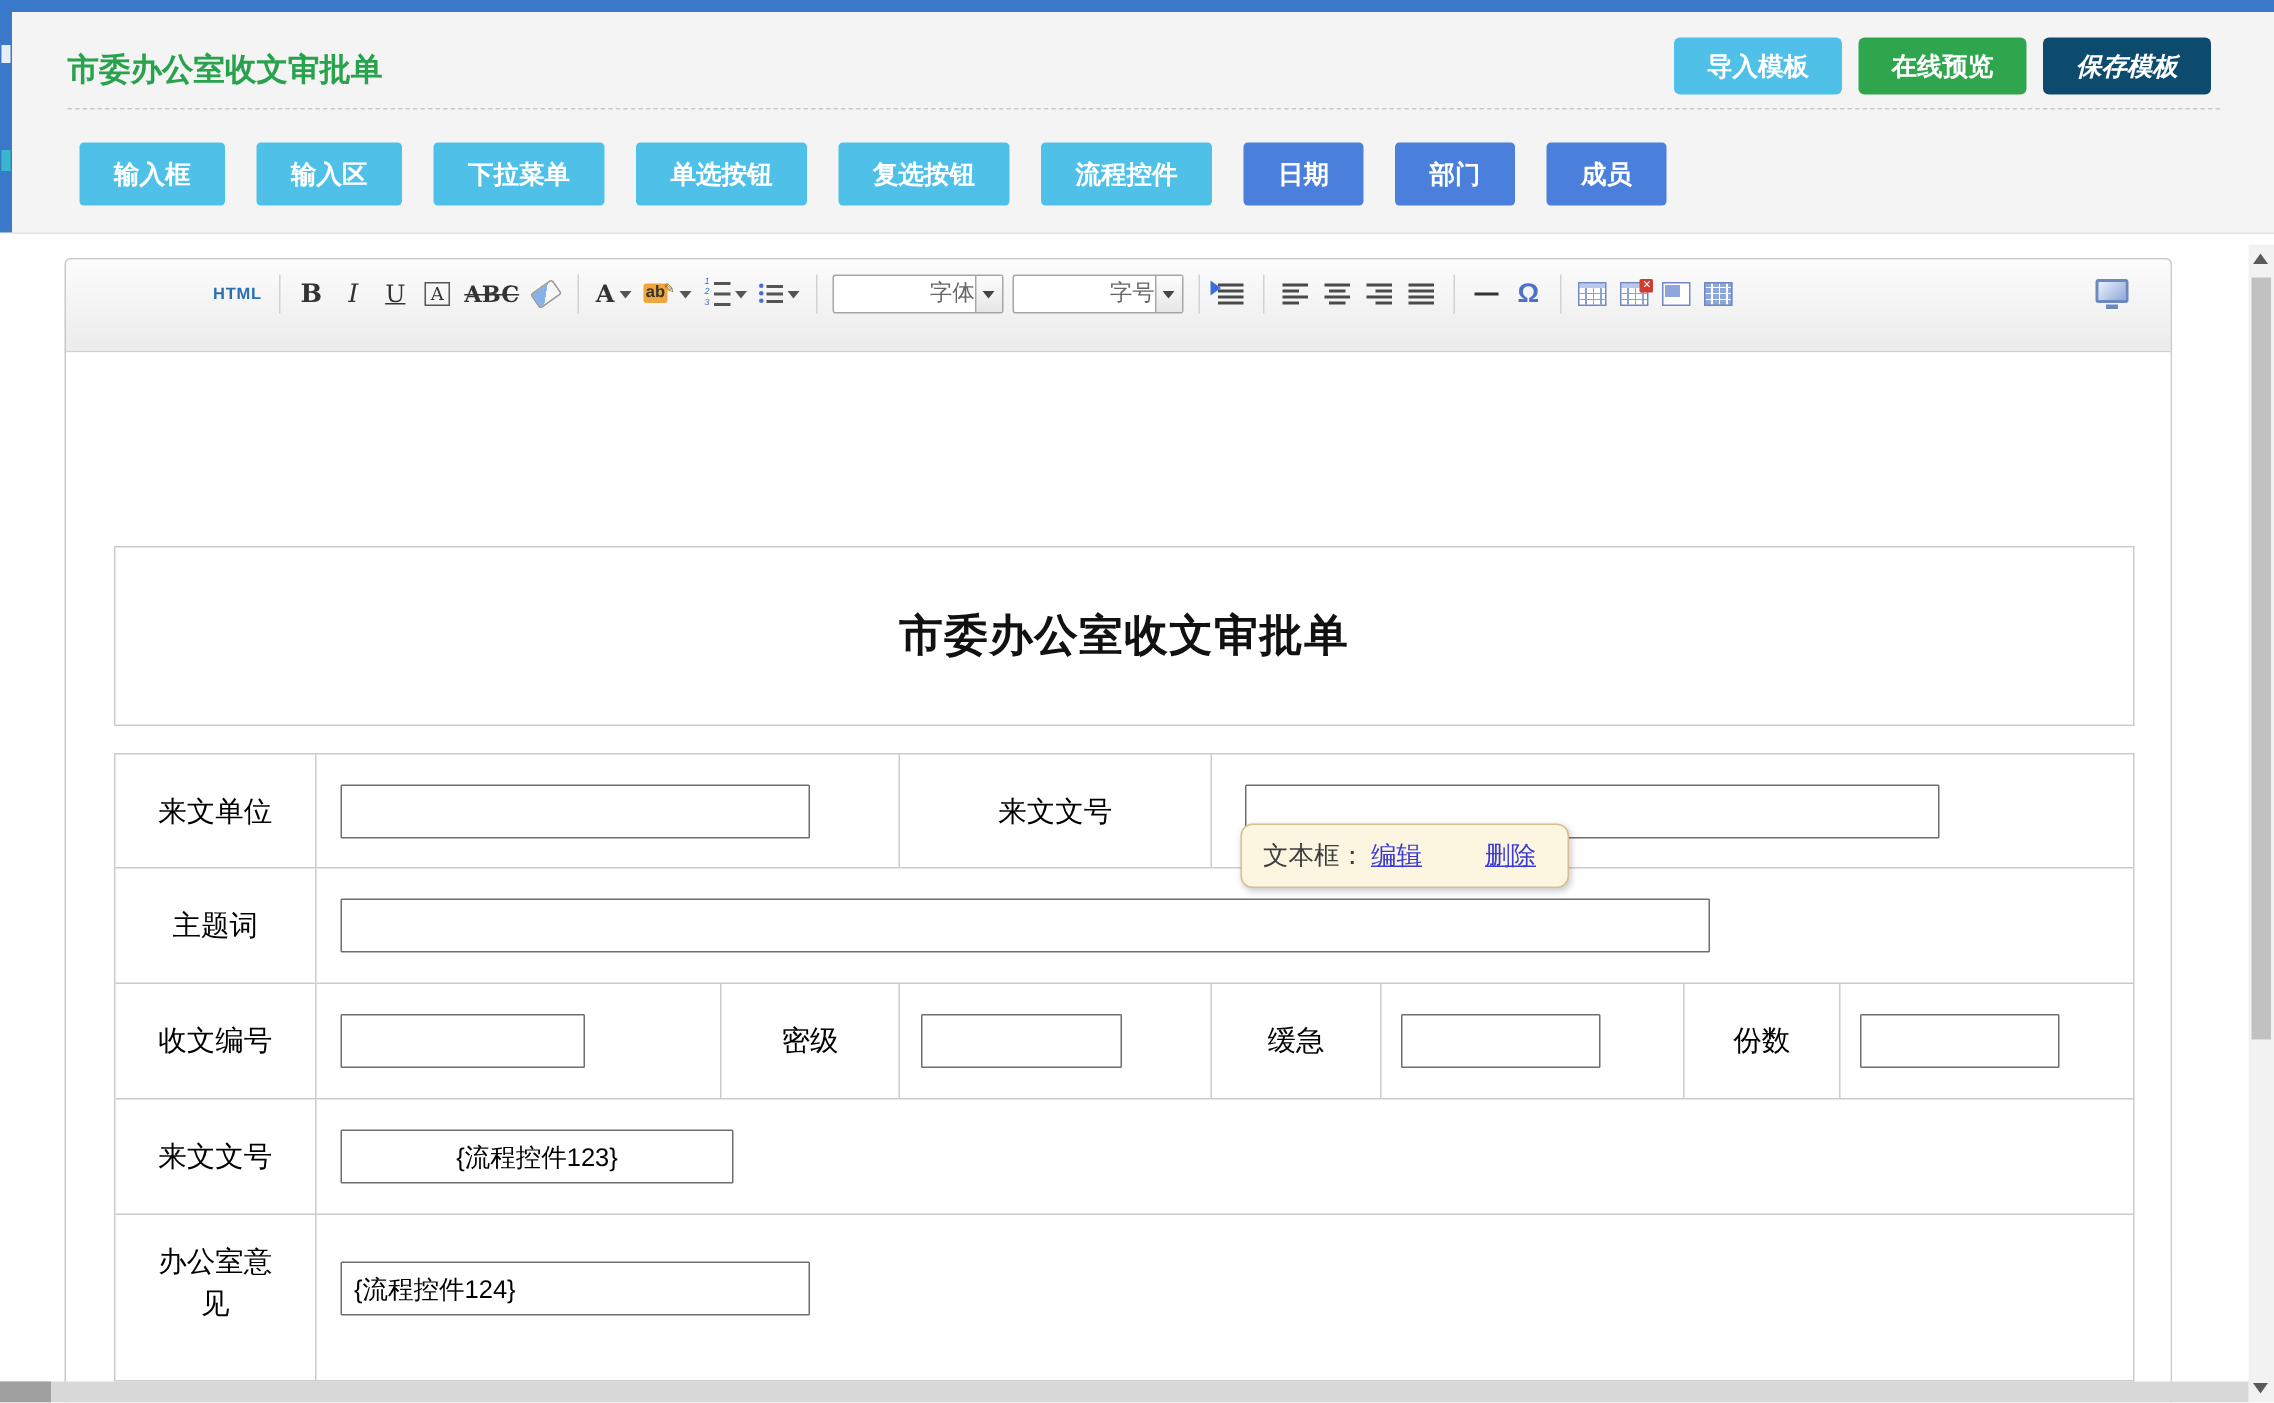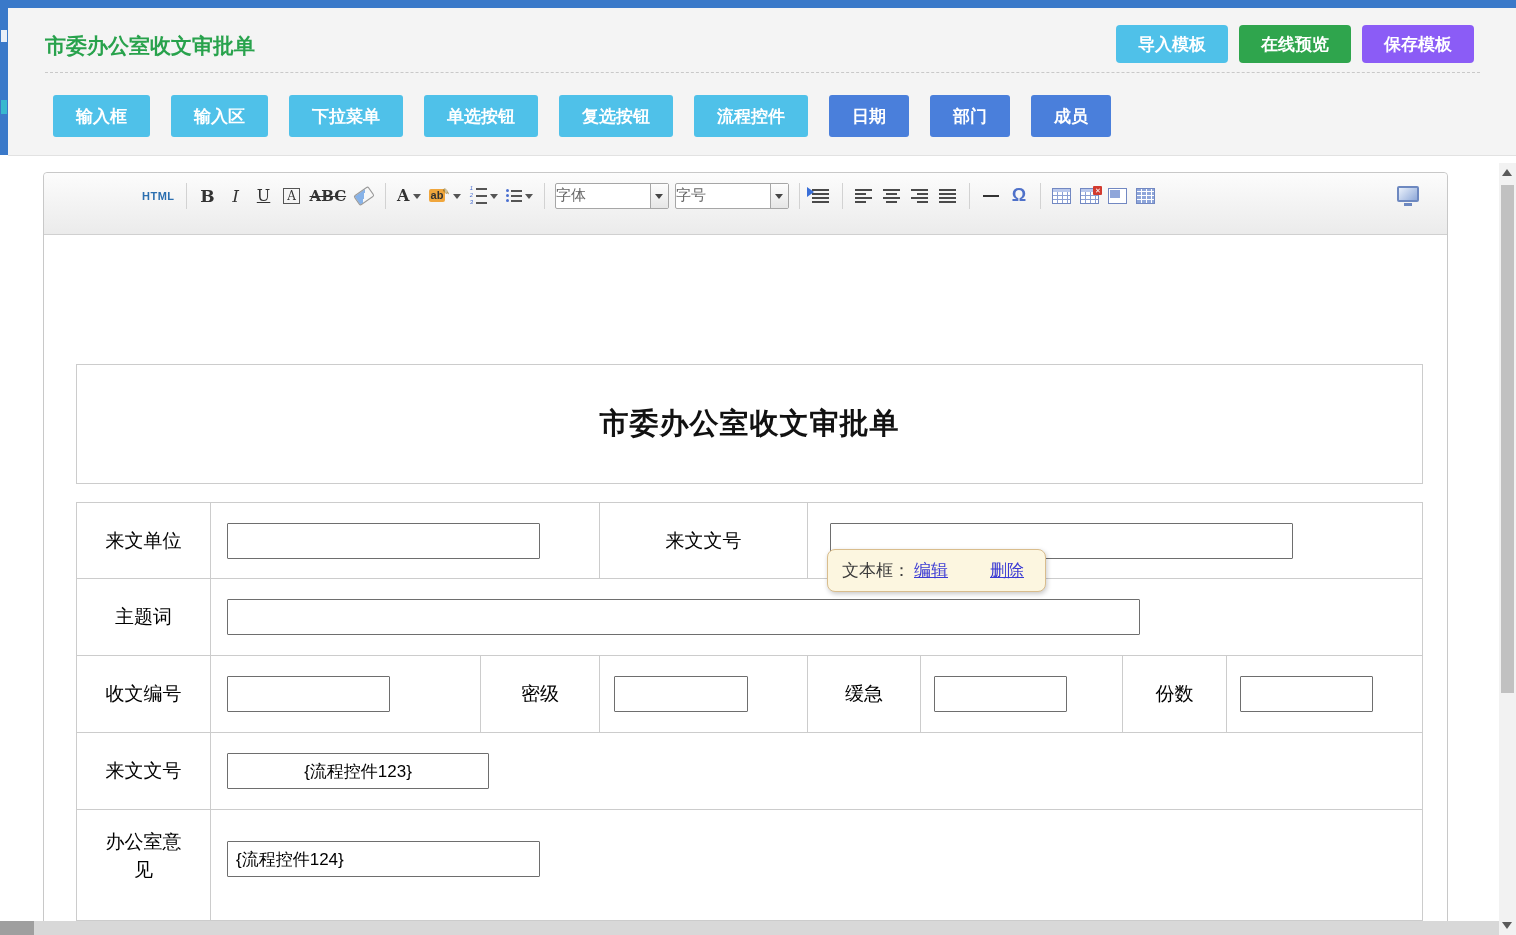--- a/index.html
+++ b/index.html
@@ -15,21 +15,21 @@
   
   .header{position:absolute;left:8px;top:8px;width:1508px;height:147px;background:#f4f4f4;
           border-bottom:1px solid #e2e2e2;}
   .page-title{position:absolute;left:37px;top:24px;font-family:"DejaVu Serif",serif;
               font-weight:bold;font-size:21px;color:#28a24c;}
   .actions{position:absolute;right:42px;top:17px;display:flex;gap:11px;}
   .btn{border:none;height:38px;padding:0 22px;border-radius:4px;color:#fff;cursor:pointer;
        font-family:"DejaVu Serif",serif;font-weight:bold;font-size:17px;}
   .btn.lightblue{background:#4fc1e9;}
   .btn.green{background:#2fa54d;}
-  .btn.red{background:#8b5cf6;}
+  .btn.red{background:#0c4a6e;font-style:italic;}
   .dash-divider{position:absolute;left:37px;right:36px;top:64px;border-top:1px dashed #c9c9c9;}
   .widget-row{position:absolute;left:45px;top:87px;display:flex;gap:21px;}
   .wbtn{border:none;height:42px;padding:0 23px;border-radius:3px;color:#fff;cursor:pointer;
         font-family:"DejaVu Serif",serif;font-weight:bold;font-size:17px;}
   .wbtn.light{background:#4fc1e9;}
   .wbtn.dark{background:#4a7fdb;}
 
   
   .editor{position:absolute;left:43px;top:172px;width:1405px;height:763px;background:#fff;
           border:1px solid #c8c8c8;border-radius:4px 4px 0 0;box-sizing:border-box;}
@@ -52,21 +52,21 @@
   .dd::after{content:"";display:inline-block;border:4px solid transparent;border-top:5px solid #555;
              margin-left:3px;transform:translateY(3px);}
   .ic-list{display:flex;flex-direction:column;gap:2px;}
   .ic-list .r{display:flex;align-items:center;gap:2px;}
   .ic-list .l{width:11px;height:2px;background:#555;}
   .ic-list .n{font-size:6px;line-height:5px;color:#4a6fd0;width:5px;text-align:center;}
   .ic-list .bu{width:3px;height:3px;border-radius:50%;background:#4a6fd0;}
   .n1::before{content:"1";} .n2::before{content:"2";} .n3::before{content:"3";}
   .combo{display:flex;width:112px;height:24px;background:#fff;border:1px solid #a6a6a6;
          border-radius:2px;margin:0 3px;cursor:pointer;}
-  .combo .v{flex:1;text-align:left;line-height:22px;font-size:15px;color:#666;
+  .combo .v{flex:1;text-align:right;line-height:22px;font-size:15px;color:#666;
             font-family:"DejaVu Serif",serif;}
   .combo .a{width:17px;border-left:1px solid #a6a6a6;background:linear-gradient(#fdfdfd,#e6e6e6);
             display:flex;align-items:center;justify-content:center;}
   .combo .a::after{content:"";border:4px solid transparent;border-top:5px solid #444;margin-top:5px;}
   .bars{display:flex;flex-direction:column;gap:2px;width:17px;}
   .bars i{display:block;height:2px;background:#4a4a4a;width:17px;}
   .al-left i:nth-child(even){width:11px;}
   .al-center i:nth-child(even){width:11px;margin:0 auto;}
   .al-right i:nth-child(even){width:11px;margin-left:auto;}
   .g-indent{position:relative;}

